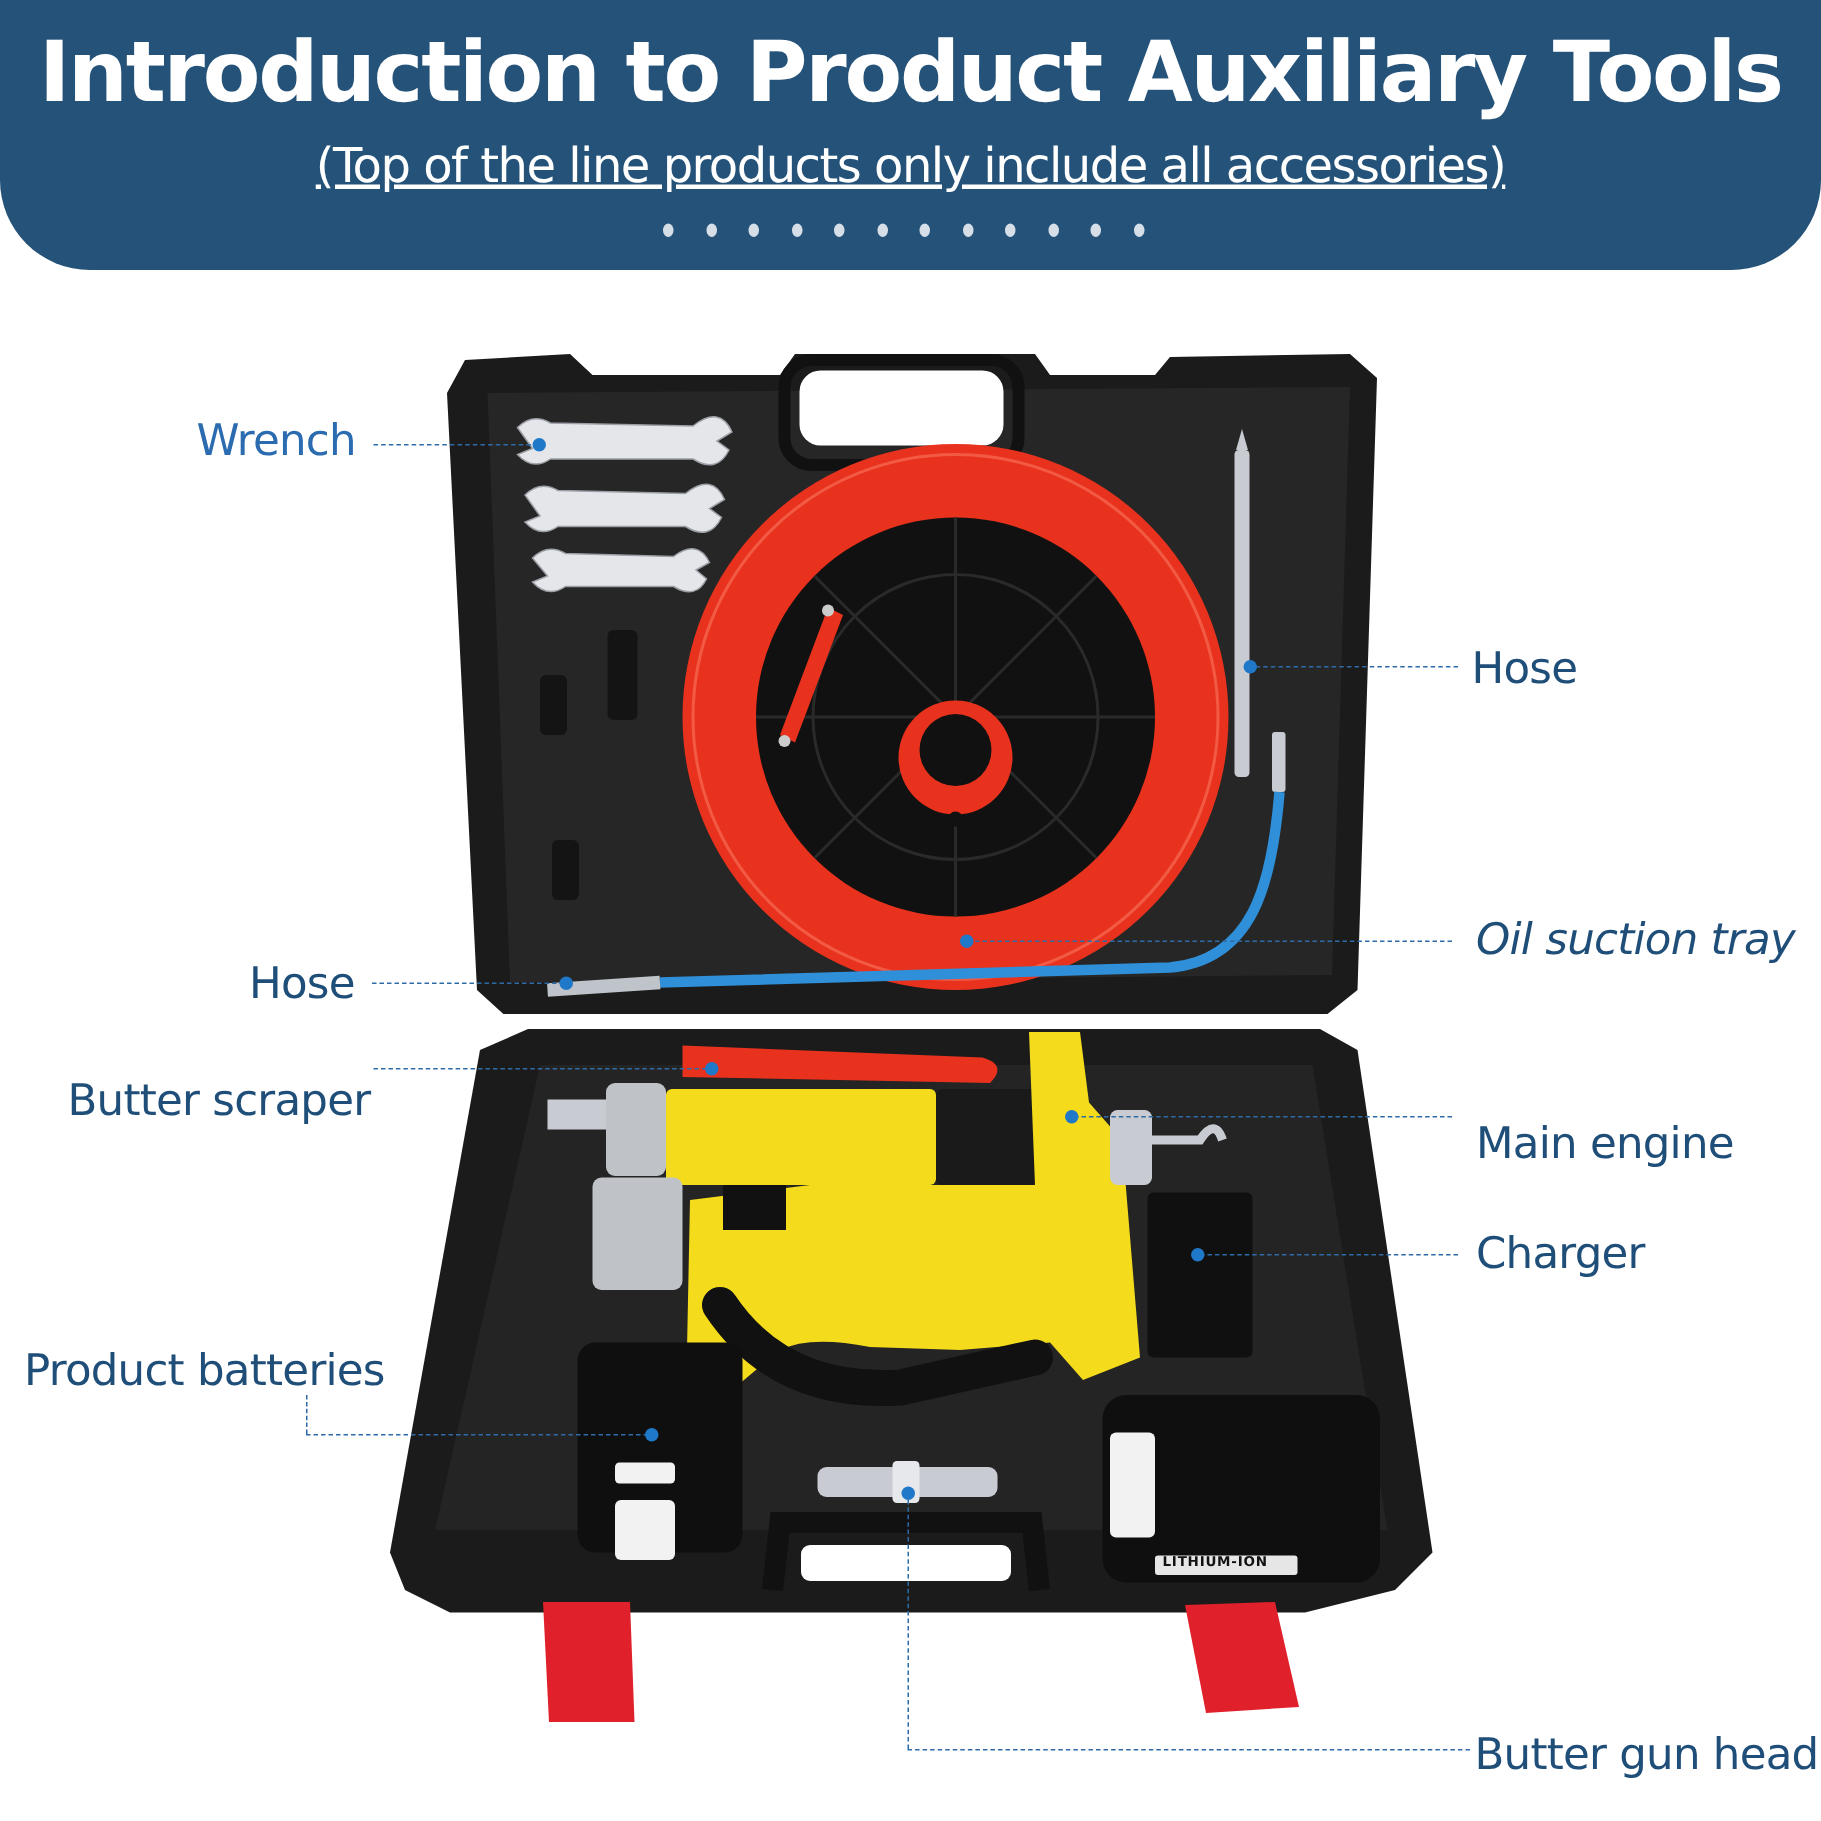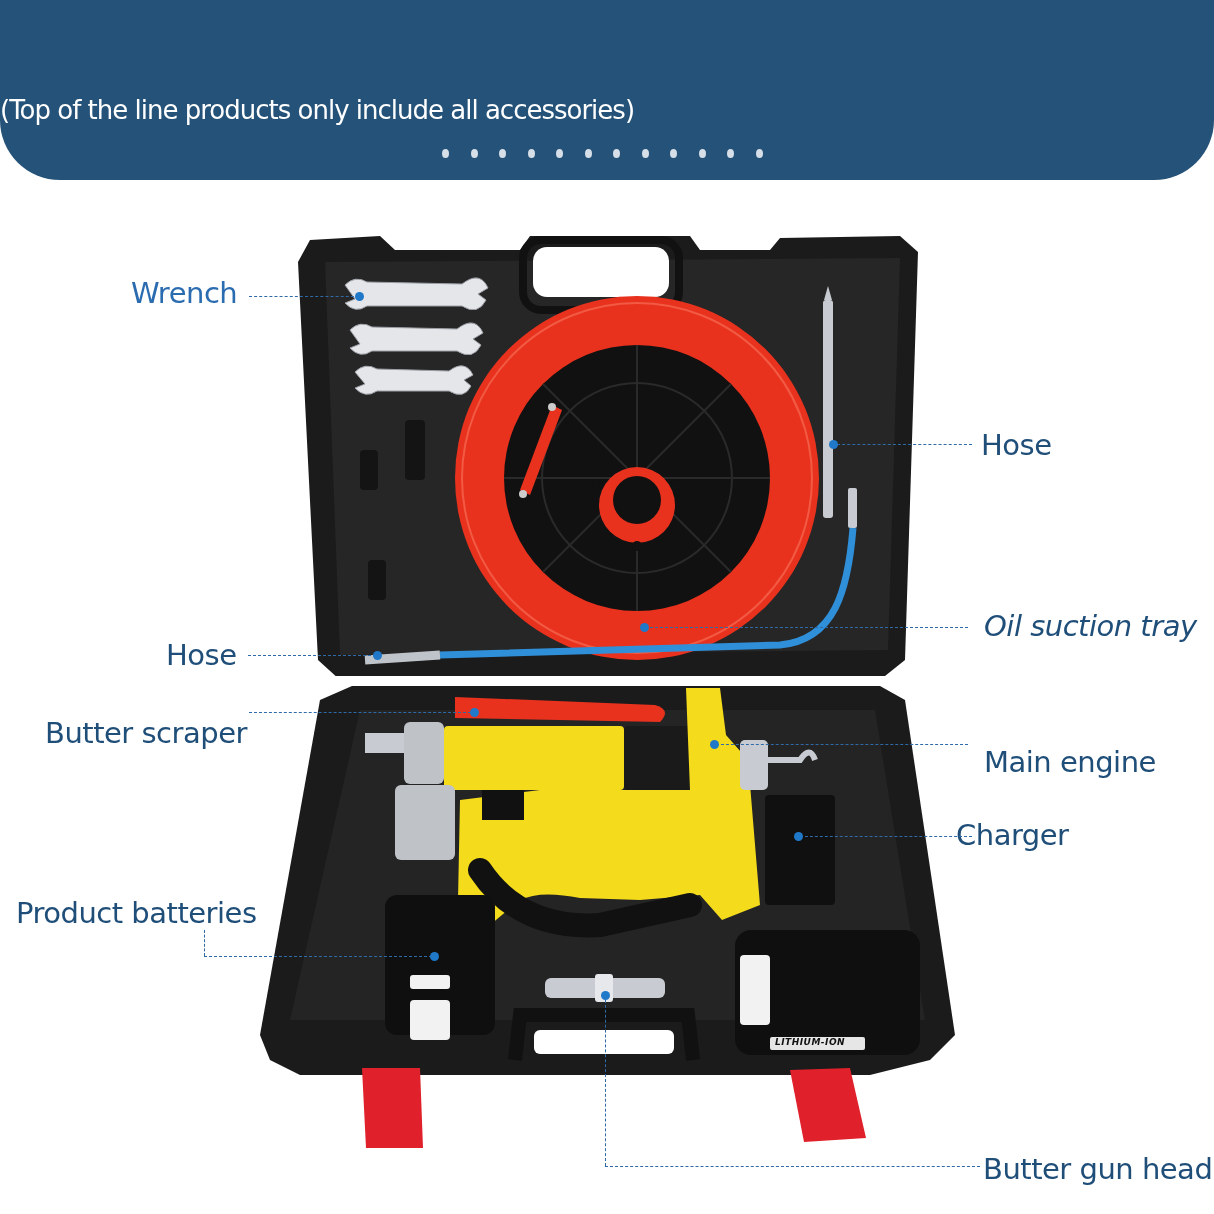--- a/index.html
+++ b/index.html
@@ -1,51 +1,52 @@
 <!DOCTYPE html>
 <html><head>
 <meta charset="utf-8">
 <style>
   html,body{margin:0;padding:0;background:#ffffff;}
   body{width:1214px;height:1214px;position:relative;overflow:hidden;font-family:"DejaVu Sans","Liberation Sans",sans-serif;}
   .banner{position:absolute;left:0;top:0;width:1214px;height:180px;background:#255278;border-radius:0 0 60px 60px;}
   .title{position:absolute;left:0;top:14px;width:1214px;text-align:center;color:#fff;font-weight:bold;font-size:56px;letter-spacing:-1.5px;line-height:70px;}
-  .subtitle{position:absolute;left:0;top:88px;width:1214px;text-align:left;color:#fff;font-size:26px;letter-spacing:-1px;line-height:44px;}
+  .subtitle{position:absolute;left:0;top:88px;width:1214px;text-align:center;color:#fff;font-size:32px;letter-spacing:-1px;line-height:44px;text-decoration:underline;}
   .dots{position:absolute;left:442px;top:149px;display:flex;gap:21.5px;}
   .dot{width:7px;height:9px;border-radius:50%;background:#d6dfe8;}
   .label{position:absolute;color:#1f4e79;font-size:29px;line-height:34px;white-space:nowrap;letter-spacing:-0.5px;}
   .label.blue{color:#2b6cb0;}
   .dash{position:absolute;border-top:1.5px dashed #2f6aa8;height:0;}
   .vdash{position:absolute;border-left:1.5px dashed #2f6aa8;width:0;}
   .pin{position:absolute;width:9px;height:9px;border-radius:50%;background:#1f78c8;}
   .case{position:absolute;}
   svg{display:block;}
 </style>
 </head>
 <body>
 
 <div class="banner">
+  <div class="title">Introduction to Product Auxiliary Tools</div>
   <div class="subtitle">(Top of the line products only include all accessories)</div>
   <div class="dots">
     <span class="dot"></span>
     <span class="dot"></span>
     <span class="dot"></span>
     <span class="dot"></span>
     <span class="dot"></span>
     <span class="dot"></span>
     <span class="dot"></span>
     <span class="dot"></span>
     <span class="dot"></span>
     <span class="dot"></span>
     <span class="dot"></span>
     <span class="dot"></span>
   </div>
 </div>
 
-<div class="case" style="left:0;top:0;width:1214px;height:1214px;font-style:italic;">
+<div class="case" style="left:0;top:0;width:1214px;height:1214px;">
   <svg width="1214" height="1214" viewBox="0 0 1214 1214">
 
     <path d="M310 240 L380 236 L395 250 L520 250 L530 236 L690 236 L700 250 L770 250 L780 238 L900 236 L918 252 L905 660 L880 680 L340 680 L318 660 L298 262 Z" fill="#1b1b1b"></path>
     <path d="M325 262 L900 258 L888 650 L340 655 Z" fill="#262626"></path>
 
     <rect x="533" y="247" width="136" height="50" rx="14" fill="#ffffff"></rect>
     <rect x="523" y="240" width="156" height="70" rx="18" fill="none" stroke="#111" stroke-width="8"></rect>
 
     <g fill="#e4e6ea" stroke="#9ca0a6" stroke-width="1">
       <path d="M345 285 q10 -10 22 -3 l95 2 q18 -14 26 4 l-10 6 l8 6 q-8 16 -24 6 l-95 0 q-12 8 -22 -3 l10 -4 z"></path>
@@ -139,21 +140,21 @@
 <div class="pin" style="left:373px;top:651px;"></div>
 
 <div class="label" style="left:45px;top:716px;">Butter scraper</div>
 <div class="dash" style="left:249px;top:712px;width:222px;"></div>
 <div class="pin" style="left:470px;top:708px;"></div>
 
 <div class="label" style="left:984px;top:721px;margin-top:24px;">Main engine</div>
 <div class="dash" style="left:716px;top:744px;width:252px;"></div>
 <div class="pin" style="left:710px;top:740px;"></div>
 
-<div class="label" style="left:956px;top:818px;">Charger</div>
+<div class="label" style="left:984px;top:818px;">Charger</div>
 <div class="dash" style="left:800px;top:836px;width:172px;"></div>
 <div class="pin" style="left:794px;top:832px;"></div>
 
 <div class="label" style="left:16px;top:896px;">Product batteries</div>
 <div class="vdash" style="left:204px;top:930px;height:26px;"></div>
 <div class="dash" style="left:204px;top:956px;width:228px;"></div>
 <div class="pin" style="left:430px;top:952px;"></div>
 
 <div class="label" style="left:983px;top:1152px;">Butter gun head</div>
 <div class="vdash" style="left:605px;top:995px;height:171px;"></div>

